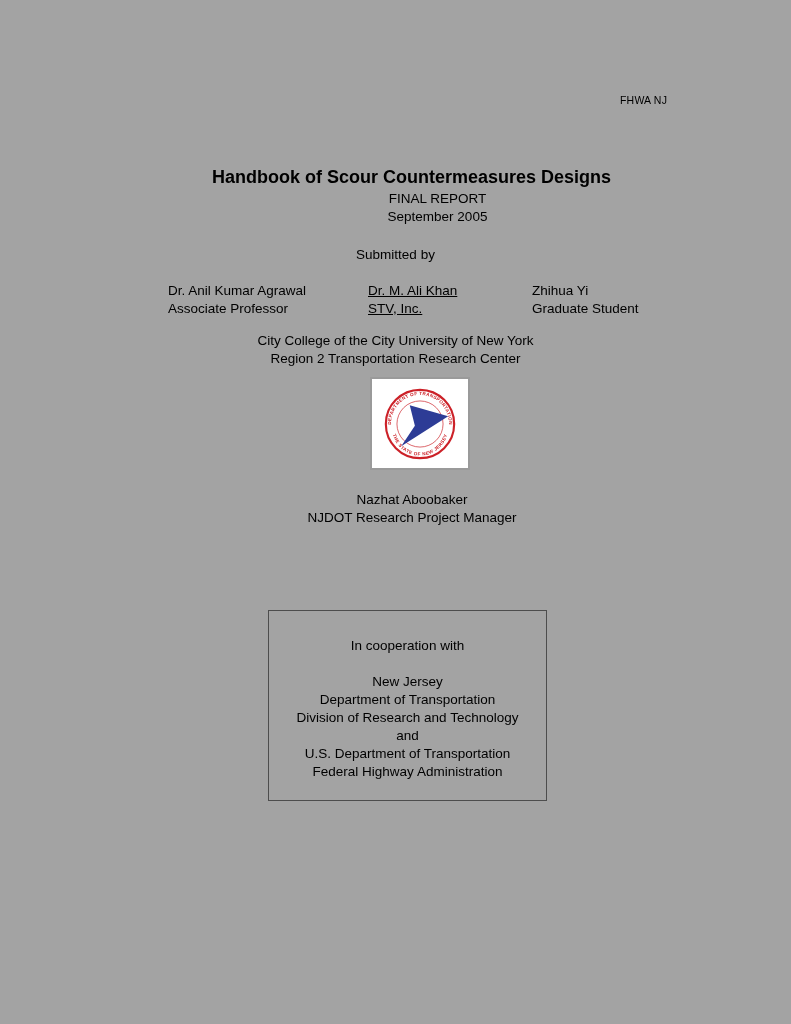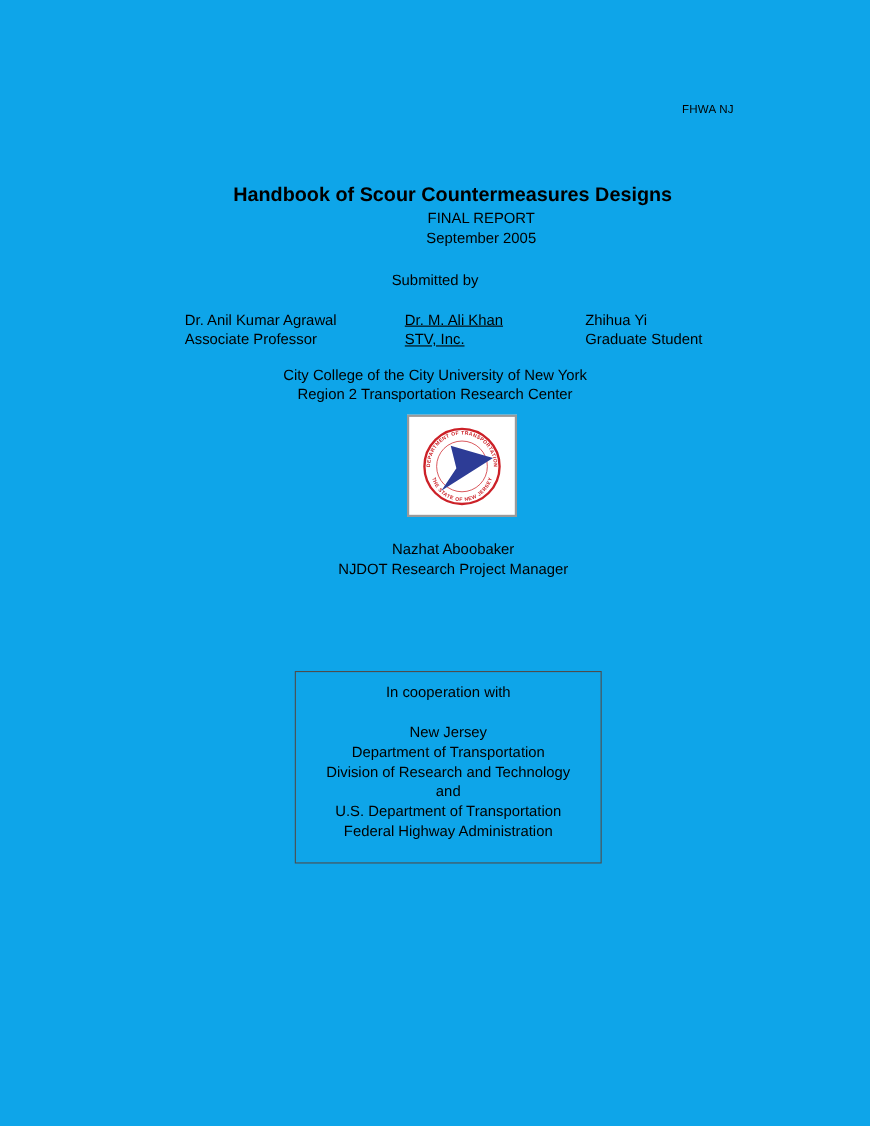--- a/index.html
+++ b/index.html
@@ -1,20 +1,20 @@
 <!DOCTYPE html>
 <html><head>
 <meta charset="utf-8">
 <style>
   html,body{margin:0;padding:0;background:#e8e8e8;}
   .page{
     position:relative;
     width:791px;height:1024px;
     margin:0 auto;
-    background:#0ea5e9;
+    background:#a3a3a3;
     font-family:"Liberation Sans","DejaVu Sans",sans-serif;
     color:#000;
     overflow:hidden;
   }
   .abs{position:absolute;}
   .center{text-align:center;}
   .body-text{font-size:13.5px;line-height:18px;}
   .fhwa-ref{left:620px;top:94px;font-size:10.5px;letter-spacing:0.2px;}
   .doc-title{left:0;top:151px;width:100%;font-size:18px;font-weight:bold;margin:16px;}
   .report-block{left:0;top:190px;width:100%;padding-left:42px;}
@@ -29,21 +29,21 @@
     left:370px;top:377px;width:100px;height:93px;
     border:2px solid #9a9a9a;box-sizing:border-box;
     display:flex;align-items:center;justify-content:center;
     background:#fff;
   }
   .logo-box svg{display:block;}
   .manager-block{left:292px;top:491px;width:240px;}
   .coop-box{
     left:268px;top:610px;width:277px;height:163px;
     border:1px solid #4d4d4d;box-sizing:content-box;
-    padding-top:10px;
+    padding-top:26px;
   }
   .coop-box .line{font-size:13.5px;line-height:18px;text-align:center;}
   .spacer-line{height:18px;}
 </style>
 </head>
 <body>
 
 <div class="page">
 
   <span class="abs fhwa-ref">FHWA NJ</span>

